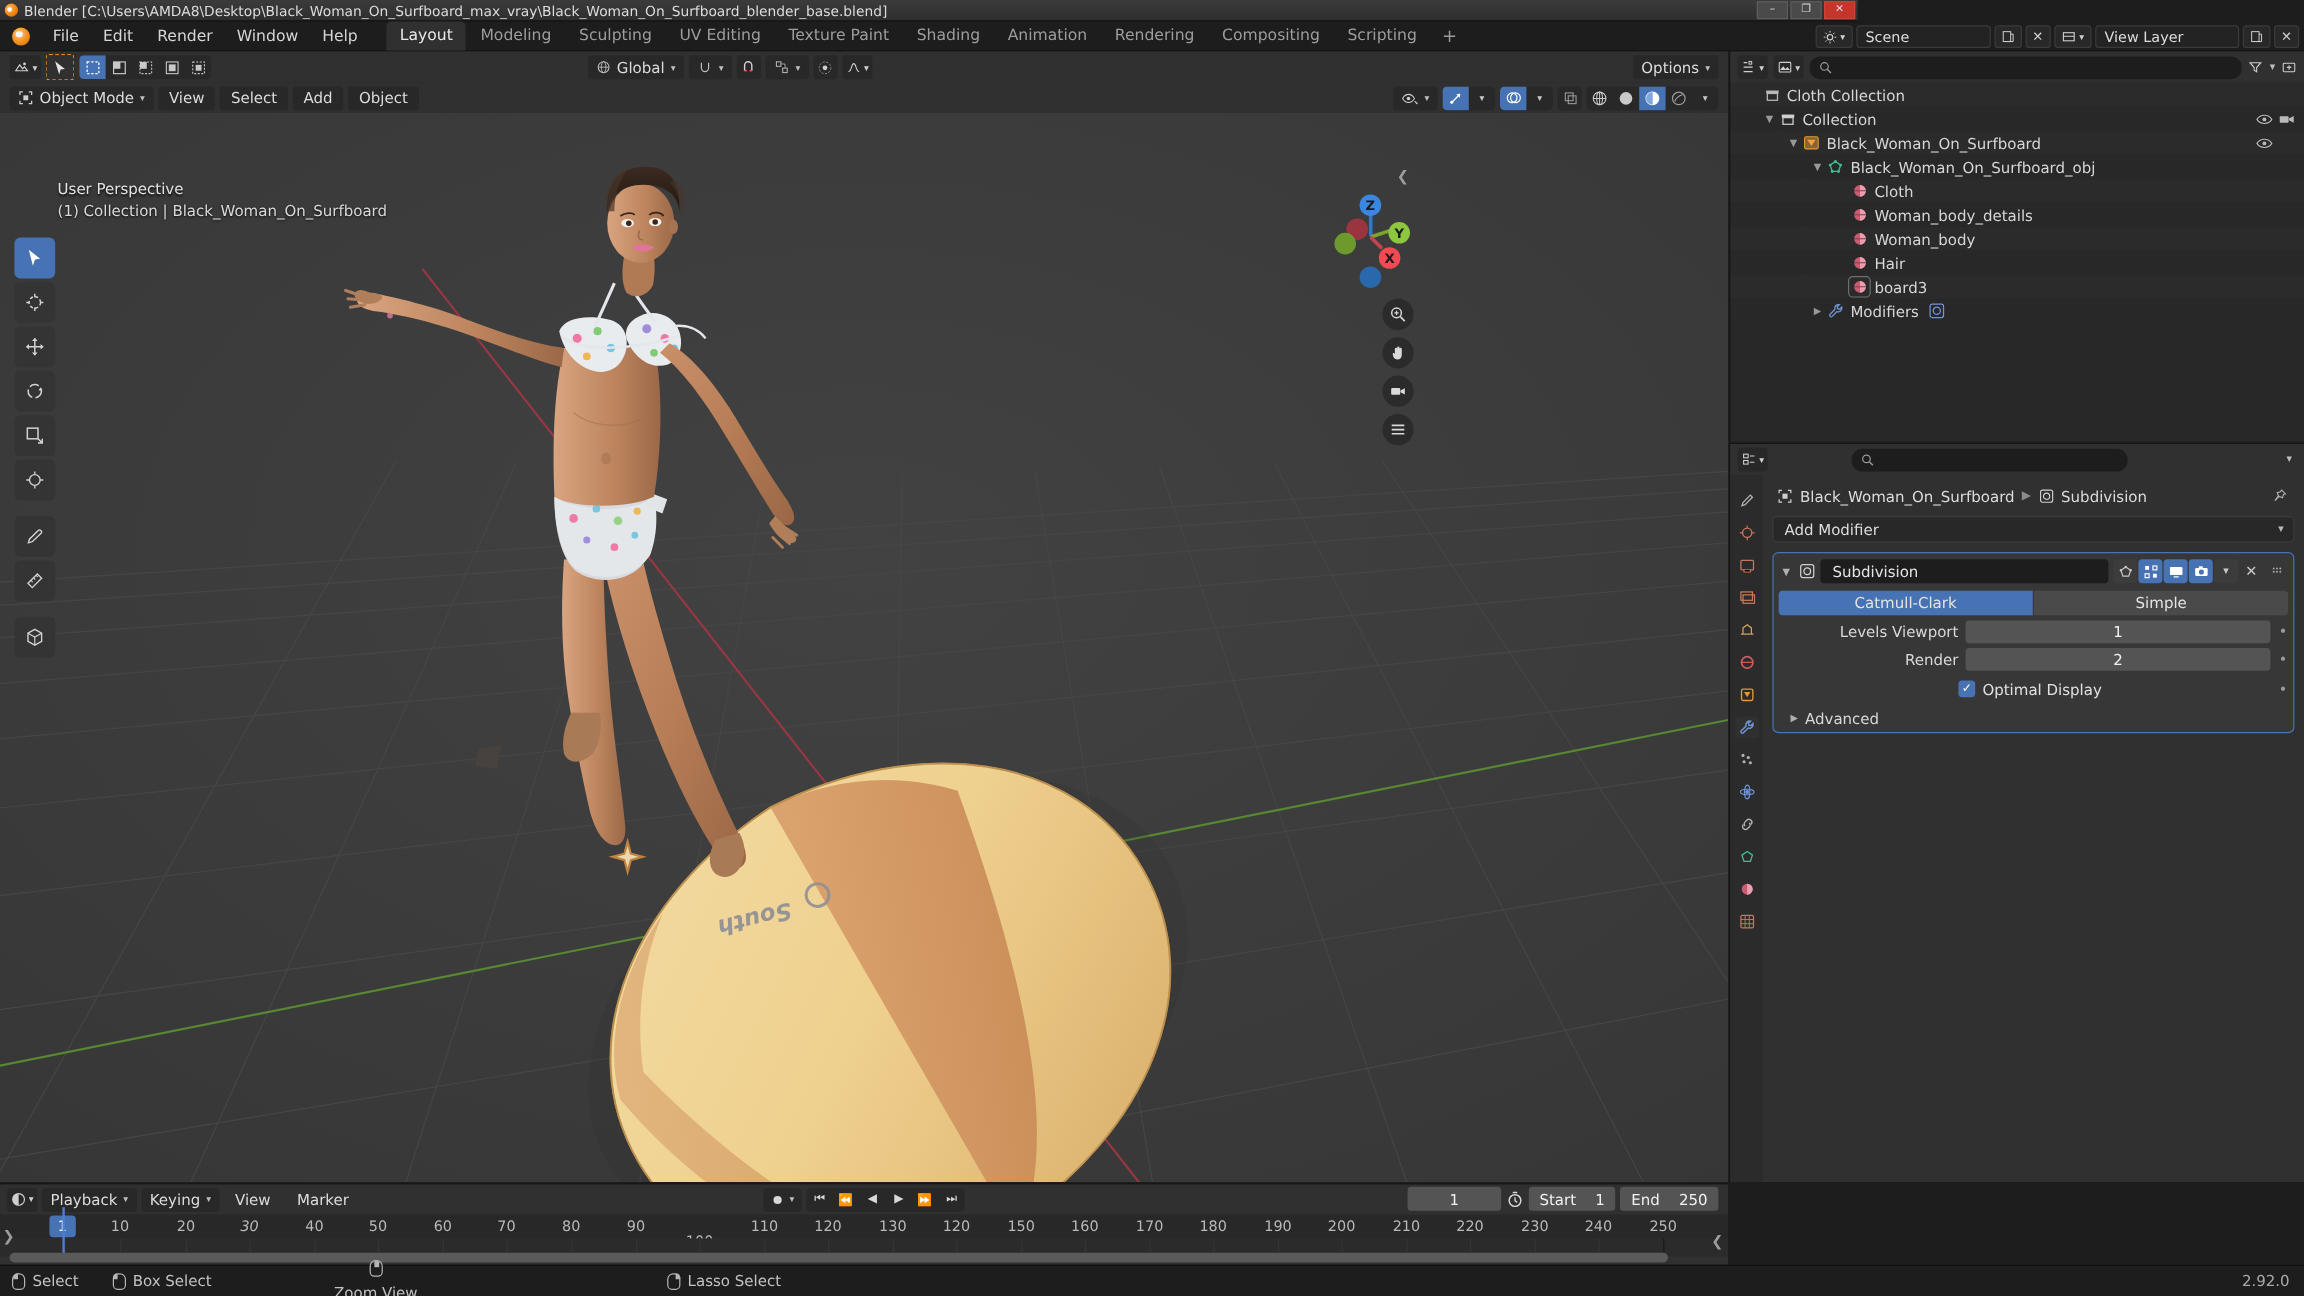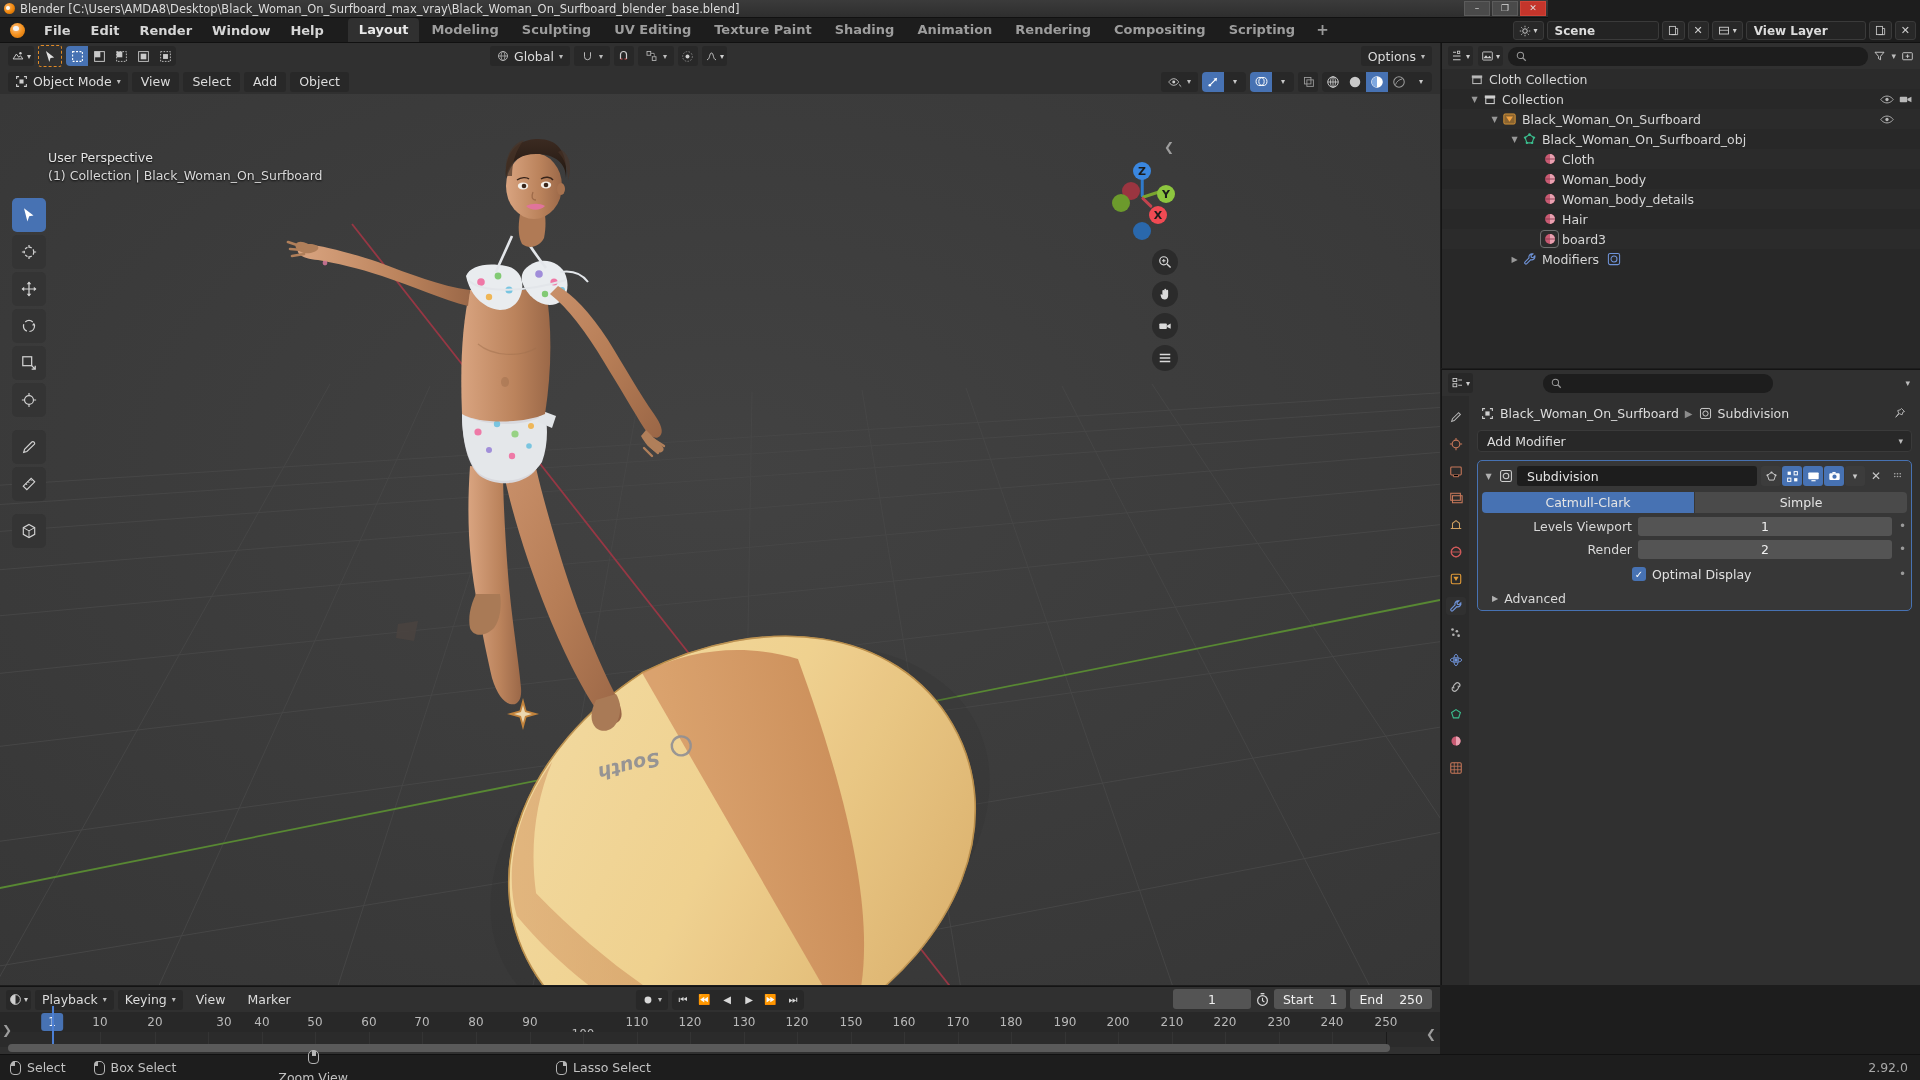--- a/index.html
+++ b/index.html
@@ -38,21 +38,20 @@
     display:flex;align-items:center;justify-content:center;
     font-size:9px; color:#ddd; line-height:1;
   }
   .winbtn.close { background:#c4352b; border-color:#d04438; }
 
   
   .topbar {
     position:absolute; left:0; top:18px; width:1920px; height:25px;
     background:#1d1d1d; display:flex; align-items:center; padding-left:6px;
     border-bottom:1px solid #111;
-    font-weight:bold;
   }
   .topbar .blogo {
     width:15px;height:15px; margin:0 9px 0 4px; flex:none;
     background:radial-gradient(circle at 40% 35%, #ffc387 0%, #f5921e 50%, #c96a06 100%);
     border-radius:50%; position:relative;
   }
   .topbar .blogo::after{
     content:""; position:absolute; left:3px; top:3px;width:5.5px;height:5.5px;
     border-radius:50%; background:#f4f4f4;
   }
@@ -933,33 +932,33 @@
       <div class="ol-row">
         <div class="ind" style="width:86px"></div>
         <div class="tri empty"></div>
         <div class="ol-icon">
           <svg width="14" height="14" viewBox="0 0 16 16">
               <circle cx="8" cy="8" r="5.6" fill="#c85a72"></circle>
               <path d="M8 2.4a5.6 5.6 0 010 11.2z" fill="#e8a0b0"></path>
               <path d="M2.4 8h11.2" stroke="#8a3a4e" stroke-width="1"></path>
             </svg>
         </div>
-        <span>Woman_body</span>
+        <span>Woman_body_details</span>
       </div>
       <div class="ol-row">
         <div class="ind" style="width:86px"></div>
         <div class="tri empty"></div>
         <div class="ol-icon">
           <svg width="14" height="14" viewBox="0 0 16 16">
               <circle cx="8" cy="8" r="5.6" fill="#c85a72"></circle>
               <path d="M8 2.4a5.6 5.6 0 010 11.2z" fill="#e8a0b0"></path>
               <path d="M2.4 8h11.2" stroke="#8a3a4e" stroke-width="1"></path>
             </svg>
         </div>
-        <span>Woman_body_details</span>
+        <span>Woman_body</span>
       </div>
       <div class="ol-row">
         <div class="ind" style="width:86px"></div>
         <div class="tri empty"></div>
         <div class="ol-icon">
           <svg width="14" height="14" viewBox="0 0 16 16">
               <circle cx="8" cy="8" r="5.6" fill="#c85a72"></circle>
               <path d="M8 2.4a5.6 5.6 0 010 11.2z" fill="#e8a0b0"></path>
               <path d="M2.4 8h11.2" stroke="#8a3a4e" stroke-width="1"></path>
             </svg>
@@ -1280,21 +1279,21 @@
           <span>End</span>
           <span>250</span>
         </div>
       </div>
     </div>
 
     <div class="tl-ruler">
       <div class="tl-cur" style="left:52px;">1</div>
       <div class="tl-tick" style="left:100px;">10</div>
       <div class="tl-tick" style="left:155px;">20</div>
-      <div class="tl-tick" style="left:224px;">30</div>
+      <div class="tl-tick" style="left:208px;font-style:italic;">30</div>
       <div class="tl-tick" style="left:262px;">40</div>
       <div class="tl-tick" style="left:315px;">50</div>
       <div class="tl-tick" style="left:369px;">60</div>
       <div class="tl-tick" style="left:422px;">70</div>
       <div class="tl-tick" style="left:476px;">80</div>
       <div class="tl-tick" style="left:530px;">90</div>
       <div class="tl-tick" style="left:583px;margin-top:12px;">100</div>
       <div class="tl-tick" style="left:637px;">110</div>
       <div class="tl-tick" style="left:690px;">120</div>
       <div class="tl-tick" style="left:744px;">130</div>

